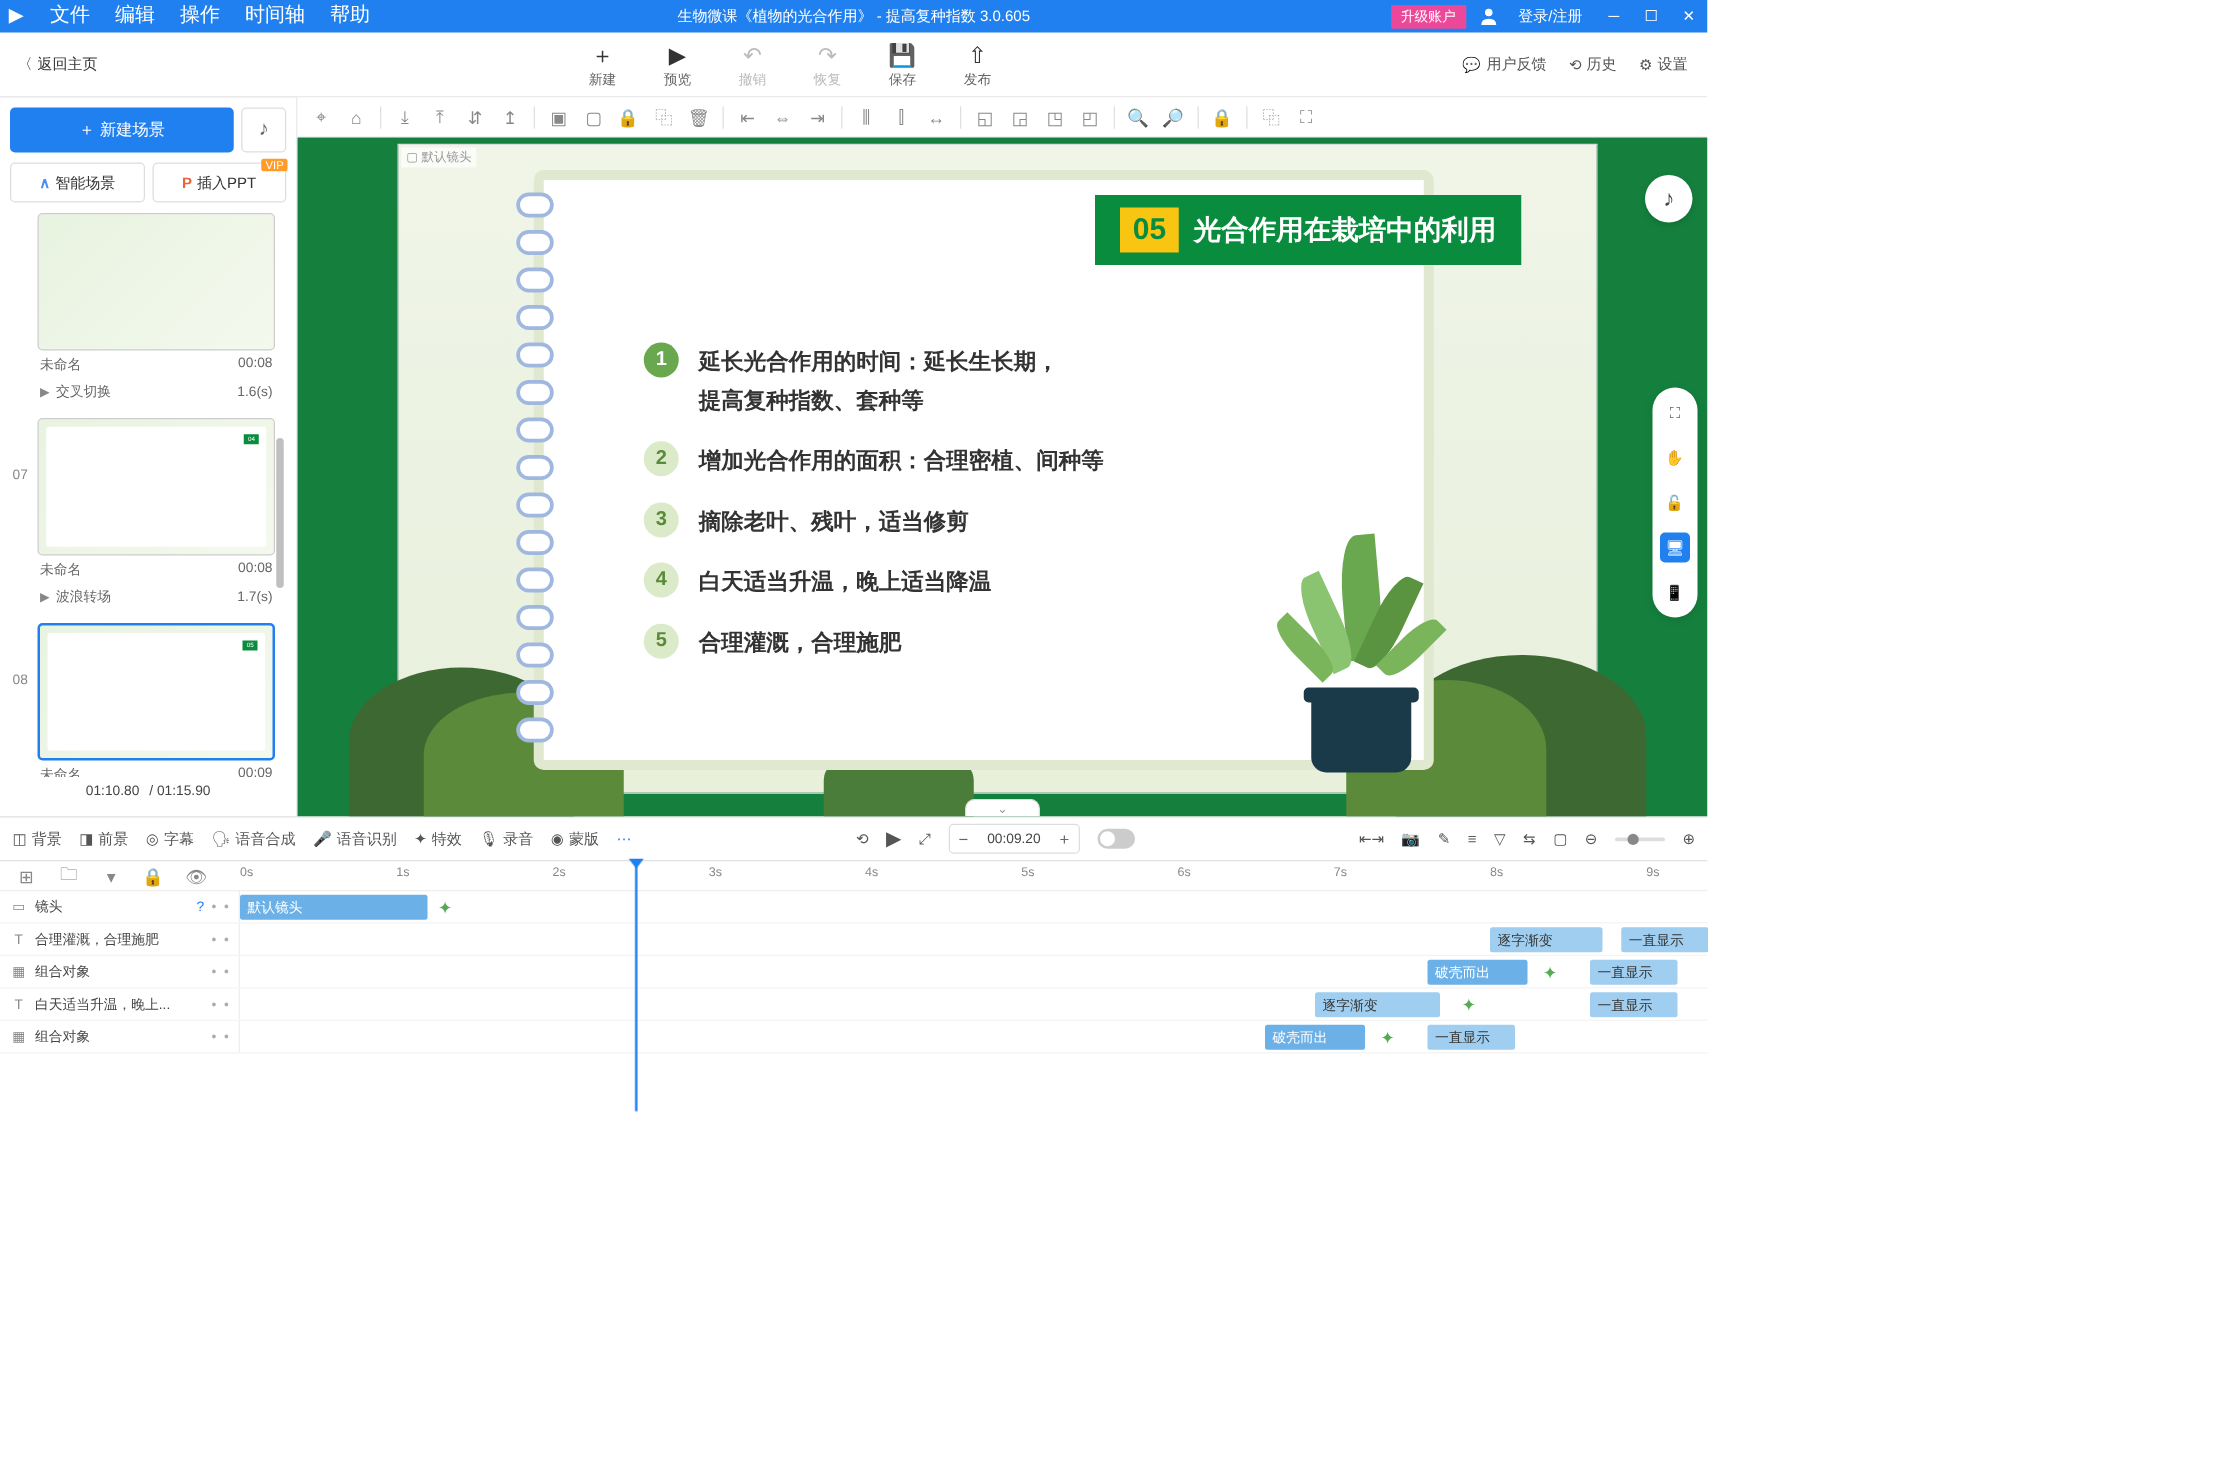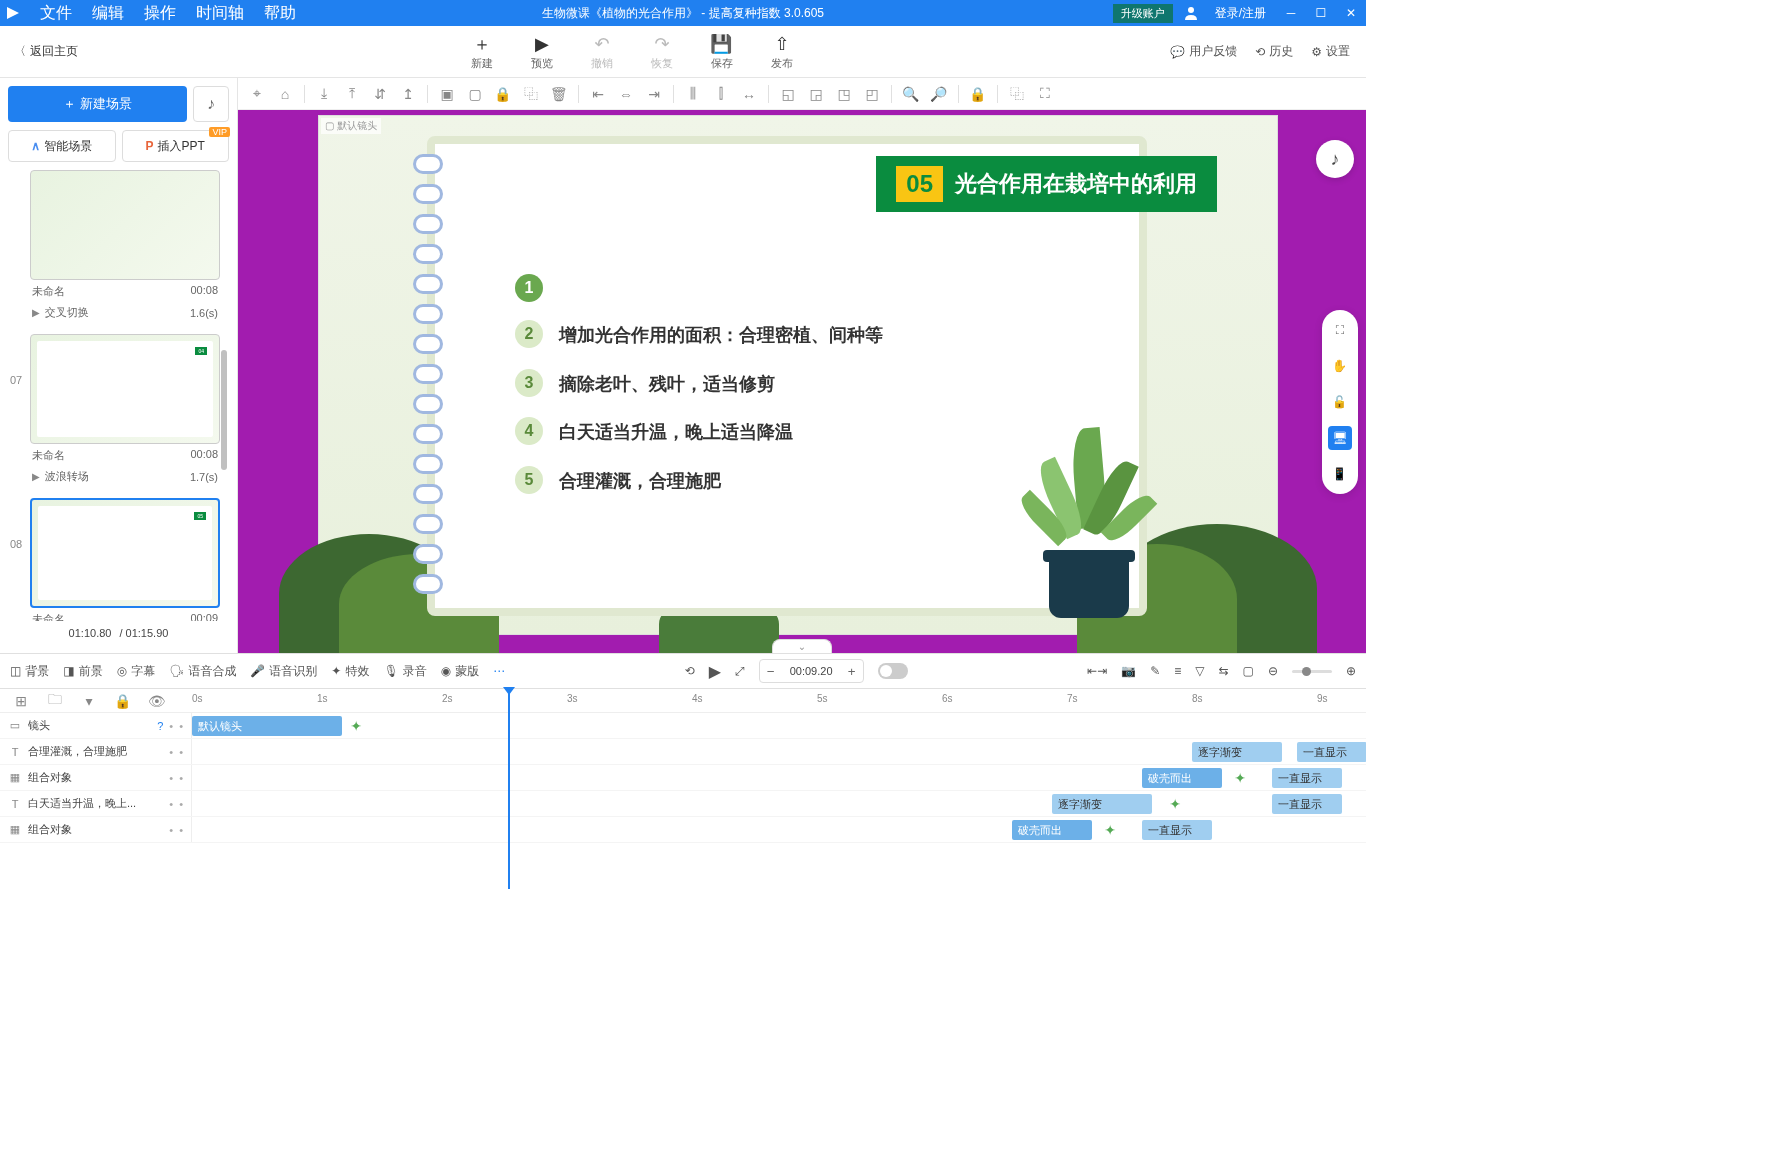--- a/index.html
+++ b/index.html
@@ -4,21 +4,21 @@
 <style>
 * { margin: 0; padding: 0; box-sizing: border-box; font-family: "Microsoft YaHei", sans-serif; }
 body { width: 1366px; height: 895px; background: #fff; font-size: 12px; color: #333; }
 
 
 .titlebar { height: 26px; background: #2080f0; display: flex; align-items: center; color: #fff; position: relative; }
 .titlebar .logo { width: 22px; height: 22px; margin: 0 6px 0 2px; display: flex; align-items: center; justify-content: center; }
 .menu-item { padding: 0 10px; line-height: 26px; cursor: pointer; font-size: 16px; }
 .title-text { position: absolute; left: 50%; transform: translateX(-50%); font-size: 12px; }
 .title-right { margin-left: auto; display: flex; align-items: center; }
-.upgrade-badge { background: #0f766e; padding: 2px 8px; font-size: 11px; }
+.upgrade-badge { background: #ec4899; padding: 2px 8px; font-size: 11px; }
 .login-btn { display: flex; align-items: center; padding: 0 10px; gap: 16px; }
 .win-btn { width: 30px; height: 26px; display: flex; align-items: center; justify-content: center; }
 
 
 .top-toolbar { height: 52px; border-bottom: 1px solid #e5e5e5; display: flex; align-items: center; }
 .back-btn { padding: 0 14px; display: flex; align-items: center; gap: 4px; font-size: 12px; }
 .big-tools { display: flex; margin-left: 360px; }
 .big-tool { width: 60px; text-align: center; cursor: pointer; }
 .big-tool .icon { height: 24px; font-size: 18px; color: #333; display: flex; align-items: center; justify-content: center; }
 .big-tool .icon.disabled { color: #bbb; }
@@ -49,21 +49,21 @@
 .transition-row .play-ico { color: #888; font-size: 10px; margin-right: 2px; }
 .time-display { text-align: center; font-size: 11px; color: #444; padding: 6px 0; display: flex; justify-content: center; gap: 8px; }
 .sidebar-scrollbar { position: absolute; right: 0; top: 180px; width: 8px; }
 .sidebar-scrollbar-thumb { width: 6px; height: 120px; background: #c0c0c0; border-radius: 3px; }
 
 
 .canvas-area { flex: 1; position: relative; background: #fff; }
 .canvas-toolbar { height: 32px; border-bottom: 1px solid #eee; display: flex; align-items: center; padding: 0 6px; gap: 2px; }
 .ct-btn { width: 26px; height: 26px; display: flex; align-items: center; justify-content: center; color: #888; font-size: 14px; cursor: pointer; }
 .ct-sep { width: 1px; height: 18px; background: #e0e0e0; margin: 0 4px; }
-.canvas-stage { position: absolute; top: 32px; left: 0; right: 0; bottom: 0; background: #a21caf; overflow: hidden; }
+.canvas-stage { position: absolute; top: 32px; left: 0; right: 0; bottom: 0; background: #15803d; overflow: hidden; }
 .stage-inner { position: absolute; left: 80px; top: 5px; width: 960px; height: 520px; background: linear-gradient(180deg, #f0f5e8 0%, #e8f0dc 100%); border: 1px solid #ddd; }
 .stage-label { position: absolute; top: 2px; left: 2px; font-size: 10px; color: #999; background: rgba(255,255,255,0.7); padding: 1px 4px; }
 
 
 .notebook { position: absolute; left: 108px; top: 20px; width: 720px; height: 480px; background: #fff; border: 8px solid #e0e8d0; border-radius: 8px; padding: 30px 40px 30px 80px; }
 .binding { position: absolute; left: -22px; top: 10px; display: flex; flex-direction: column; gap: 10px; }
 .ring { width: 30px; height: 20px; border: 3px solid #a0b8e0; border-radius: 10px; background: #fff; }
 .slide-title-banner { position: absolute; top: 40px; right: 60px; background: #0a8c3f; color: #fff; padding: 10px 20px; font-size: 22px; font-weight: bold; display: flex; align-items: center; gap: 12px; }
 .slide-title-num { background: #f9c513; color: #0a8c3f; padding: 4px 10px; font-size: 24px; }
 .content-list { margin-top: 100px; }
@@ -340,20 +340,22 @@
               <div class="ring"></div>
             <div class="ring"></div>
               <div class="ring"></div>
               <div class="ring"></div>
               <div class="ring"></div>
               <div class="ring"></div>
           </div>
           <div class="content-list" id="content-list">
               <div class="content-item">
                 <div class="content-num active">1</div>
+                <div style="white-space:pre-line;line-height:1.7">延长光合作用的时间：延长生长期，
+提高复种指数、套种等</div>
               </div>
               <div class="content-item">
                 <div class="content-num ">2</div>
                 <div style="white-space:pre-line;line-height:1.7">增加光合作用的面积：合理密植、间种等</div>
               </div>
               <div class="content-item">
                 <div class="content-num ">3</div>
                 <div style="white-space:pre-line;line-height:1.7">摘除老叶、残叶，适当修剪</div>
               </div>
               <div class="content-item">

